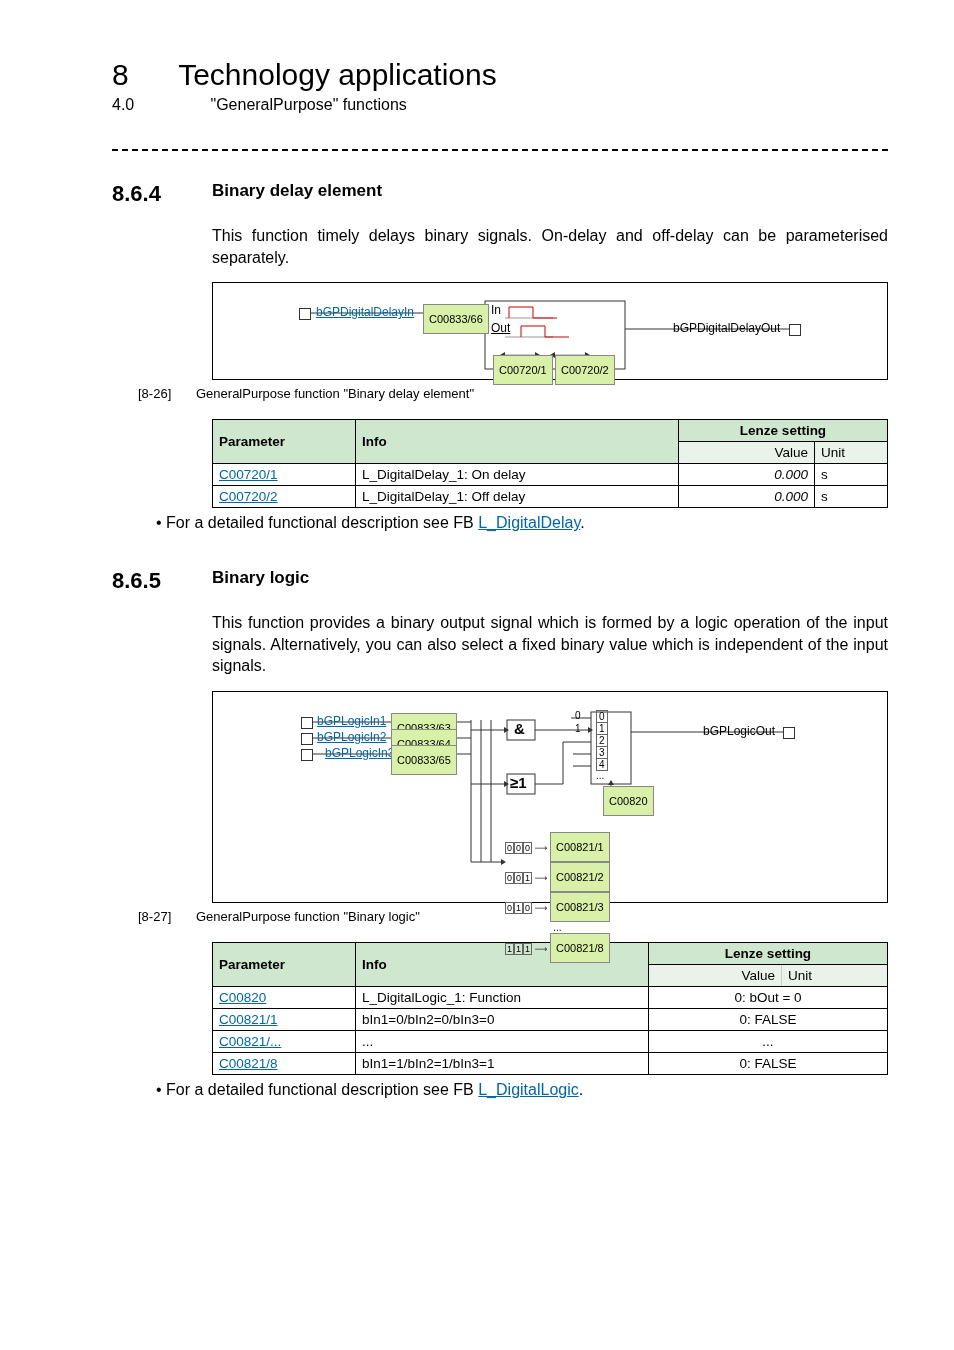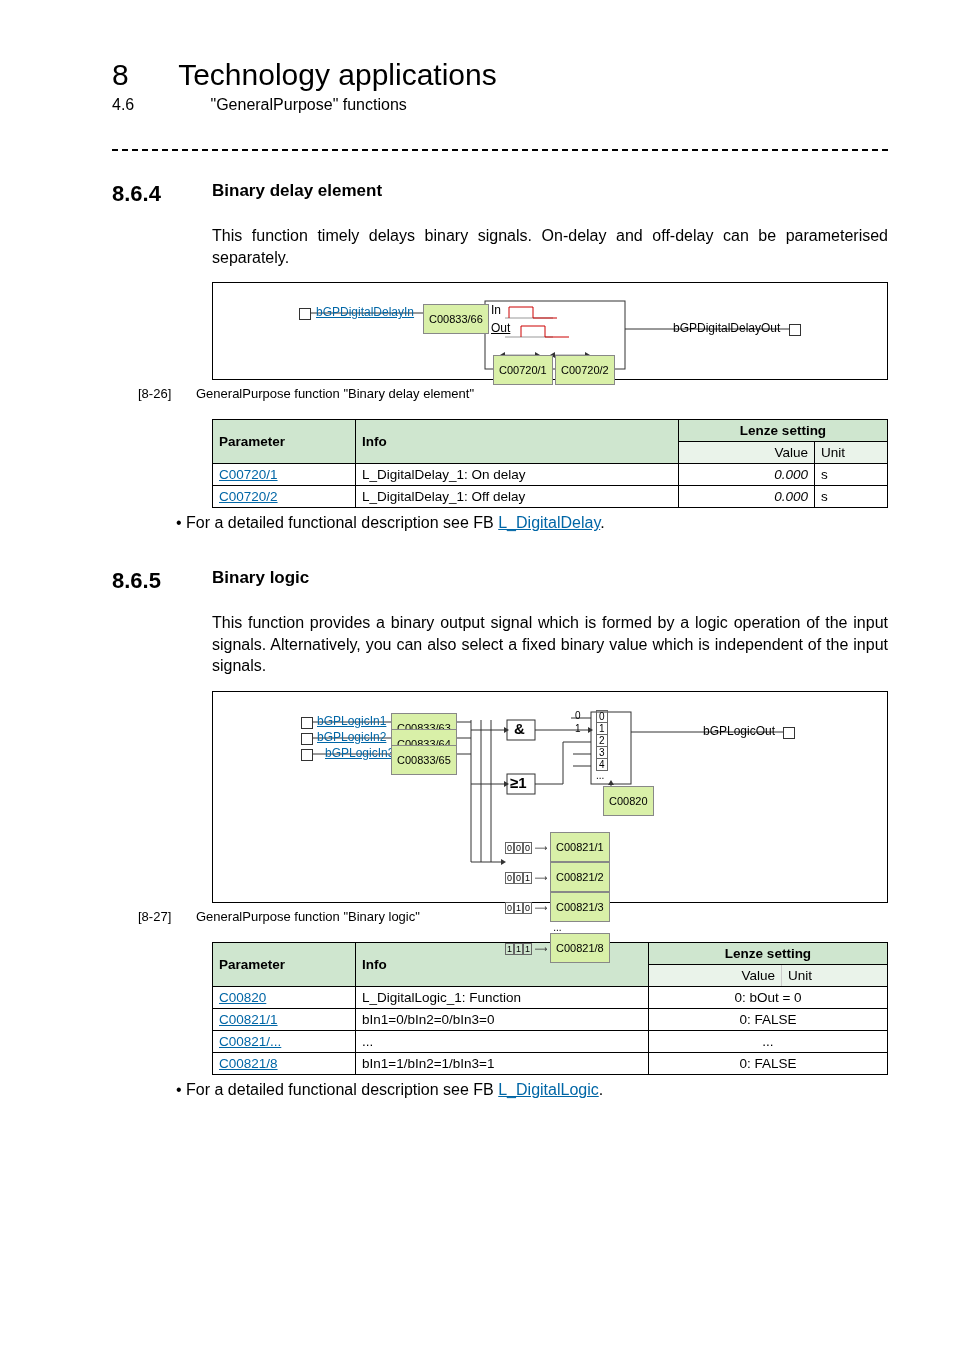--- a/index.html
+++ b/index.html
@@ -14,21 +14,21 @@
   .body-text { margin-left: 100px; font-size: 16px; line-height: 1.35; text-align: justify; }
   .figure-frame { margin-left: 100px; border: 1px solid #000; background: #fff; margin-top: 14px; margin-bottom: 6px; position: relative; }
   .caption { margin-left: 0; font-size: 13px; color: #000; margin-bottom: 18px; }
   .caption .ref { display:inline-block; width: 58px; padding-left: 26px; }
   table.ptable { margin-left: 100px; border-collapse: collapse; width: 676px; font-size: 13.5px; }
   table.ptable th, table.ptable td { border: 1px solid #000; padding: 3px 6px; vertical-align: middle; }
   table.ptable th { background: #cfe6cf; font-weight: 600; text-align: left; }
   table.ptable td.num { text-align: right; font-style: italic; }
   table.ptable td.center { text-align: center; }
   a.link { color: #0066a6; text-decoration: underline; }
-  .bullet-line { margin-left: 64px; font-size: 16px; margin-top: 6px; }
+  .bullet-line { margin-left: 44px; font-size: 16px; margin-top: 6px; }
   .footer { margin-top: 180px; display: flex; justify-content: space-between; font-size: 13px; }
   .pageno { }
 
   
   .chip { position: absolute; background: #d9f0a8; border: 1px solid #888; font-size: 11px; padding: 8px 5px; color: #000; }
   .port-label { position: absolute; font-size: 12px; color: #000; white-space: nowrap; }
   .port-link { position: absolute; font-size: 12px; color: #0066a6; text-decoration: underline; white-space: nowrap; }
   .small-port { position: absolute; width: 10px; height: 10px; border: 1px solid #333; background: #fff; }
   .io-sym { position: absolute; font-size: 15px; font-weight: bold; text-align: center; }
   .tiny { position: absolute; font-size: 10px; }
@@ -42,21 +42,21 @@
 </head>
 <body>
 
 <div class="page">
 
   <div class="hdr-chap">
     <span>8</span>&nbsp;&nbsp;&nbsp;&nbsp;&nbsp;
     <span>Technology applications</span>
   </div>
   <div class="hdr-section">
-    <span style="display:inline-block;width:94px;">4.6</span>
+    <span style="display:inline-block;width:94px;">4.0</span>
     <span>"GeneralPurpose" functions</span>
   </div>
   <hr class="dashed-rule">
 
   <div class="sec-row">
     <div class="sec-num">8.6.4</div>
     <div class="sec-title">Binary delay element</div>
   </div>
   <div class="body-text">This function timely delays binary signals. On-delay and off-delay can be parameterised separately.</div>
 

